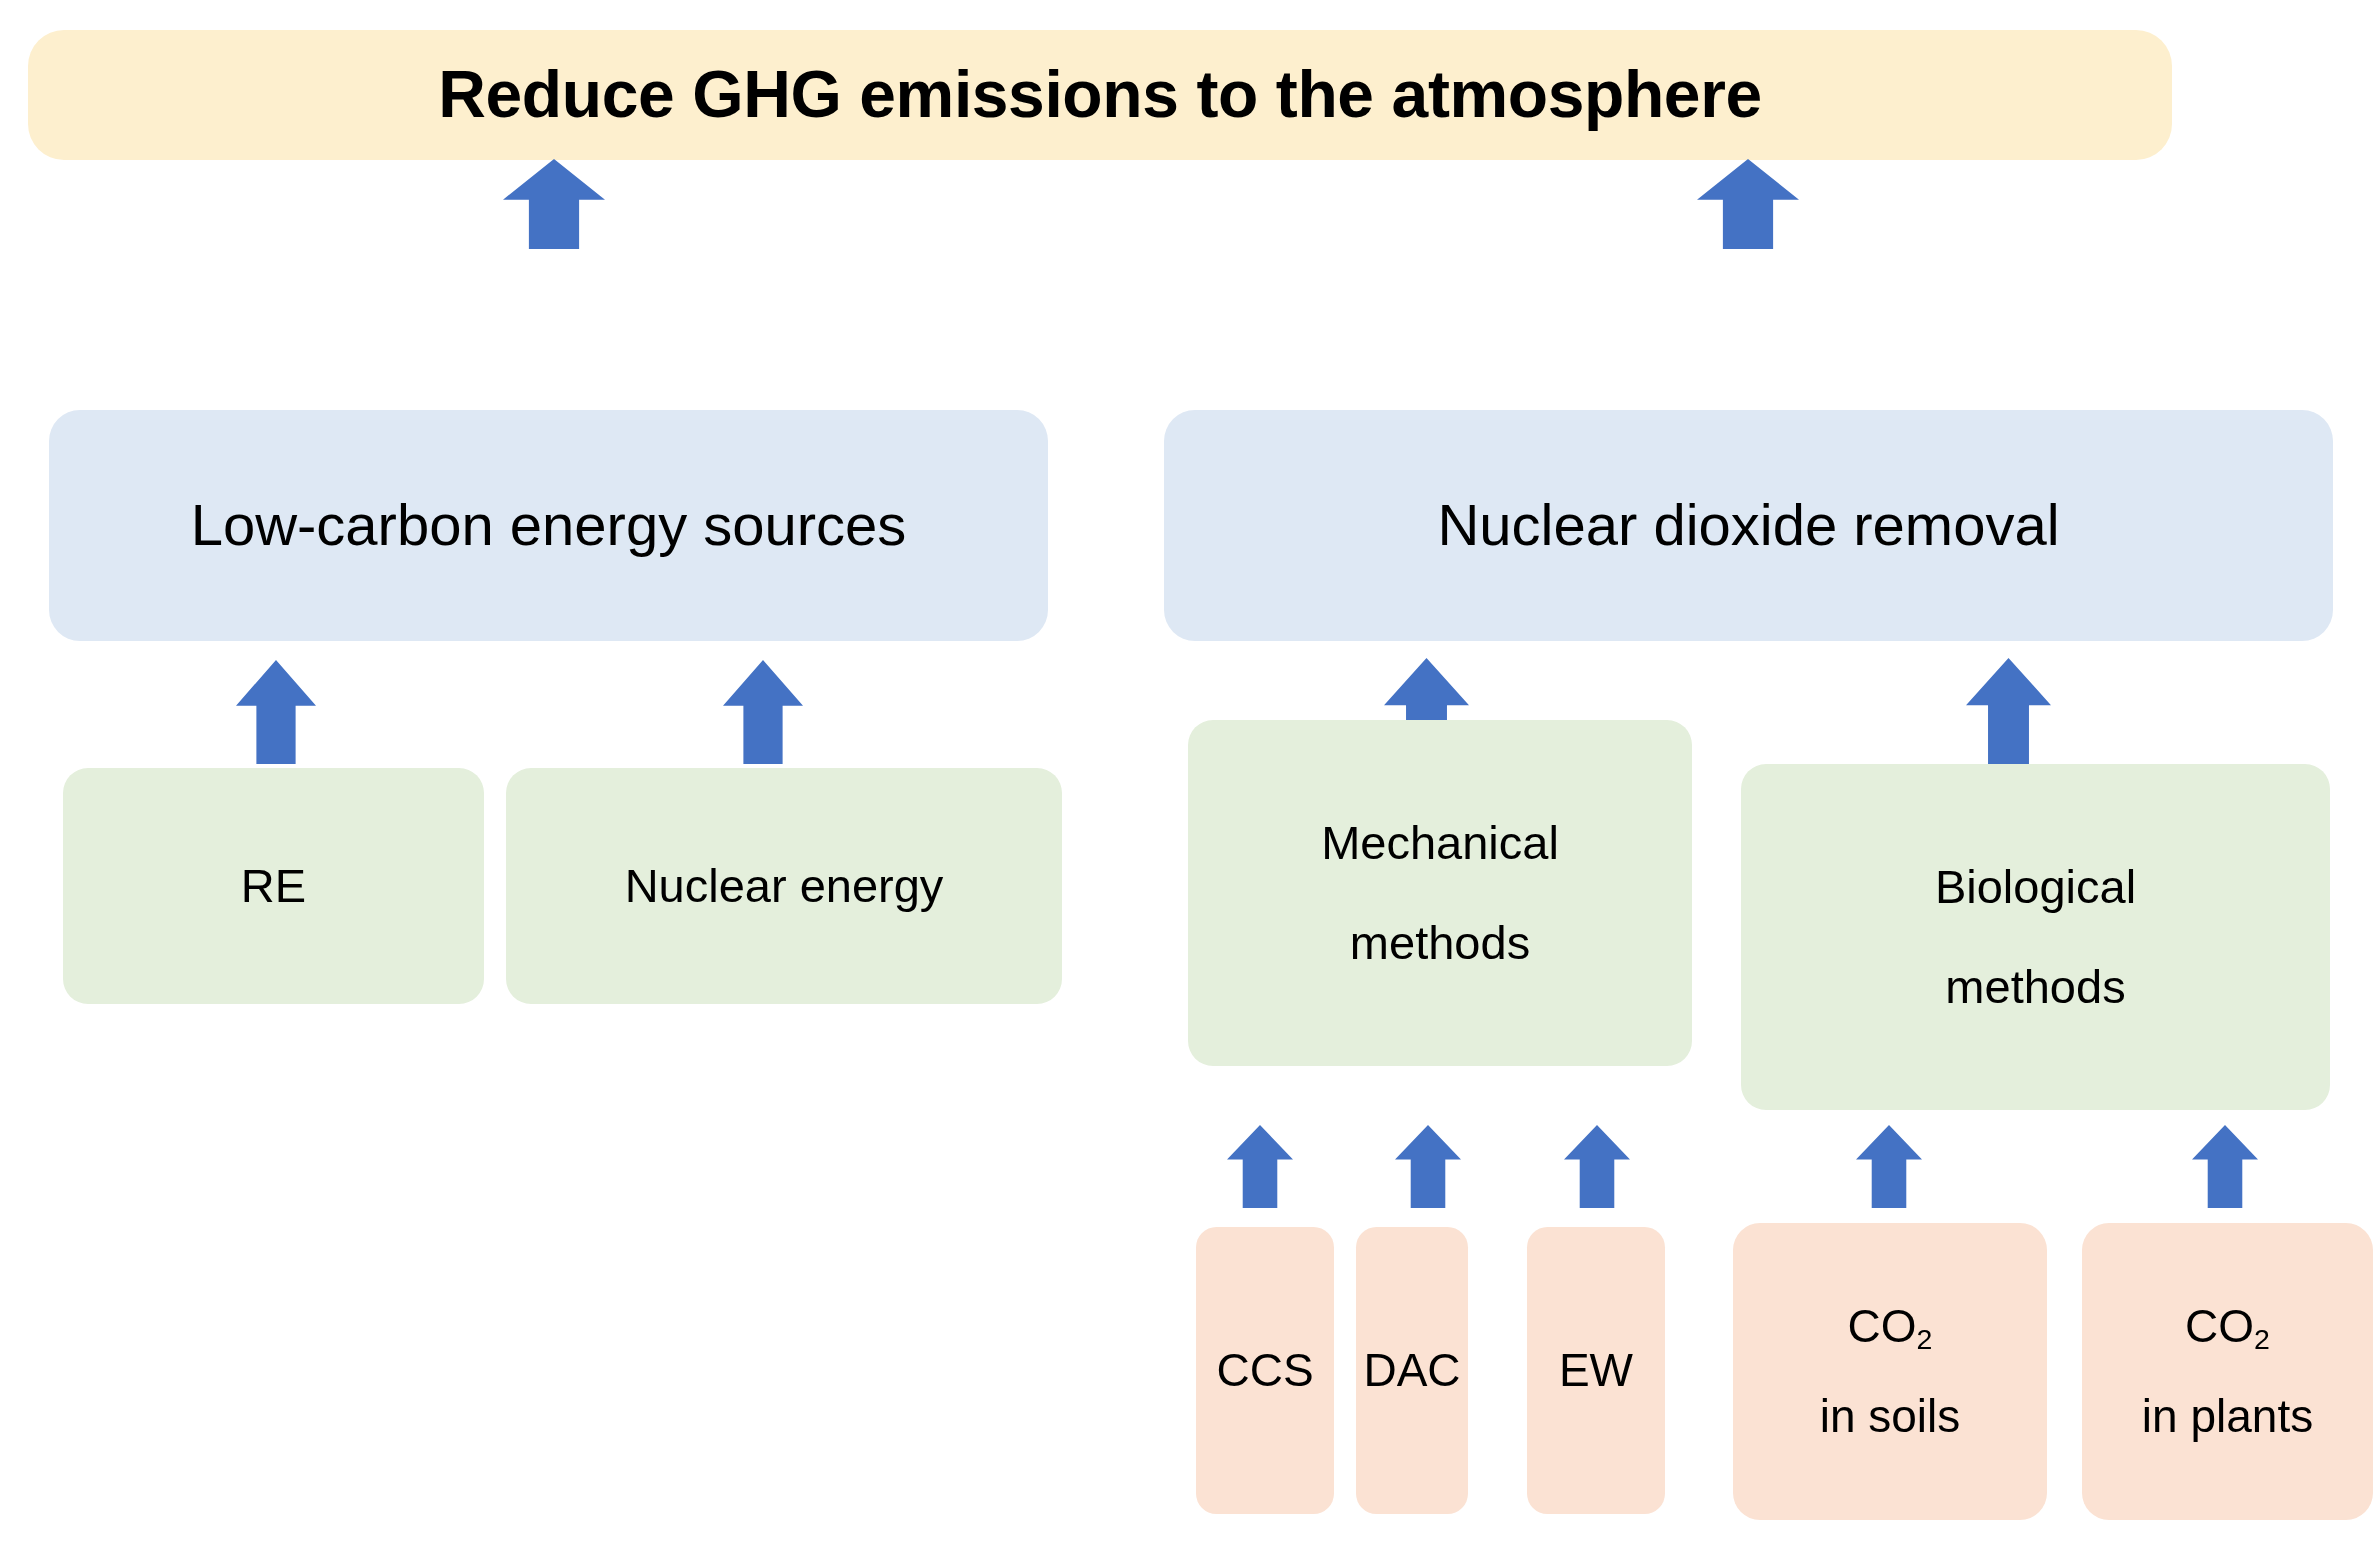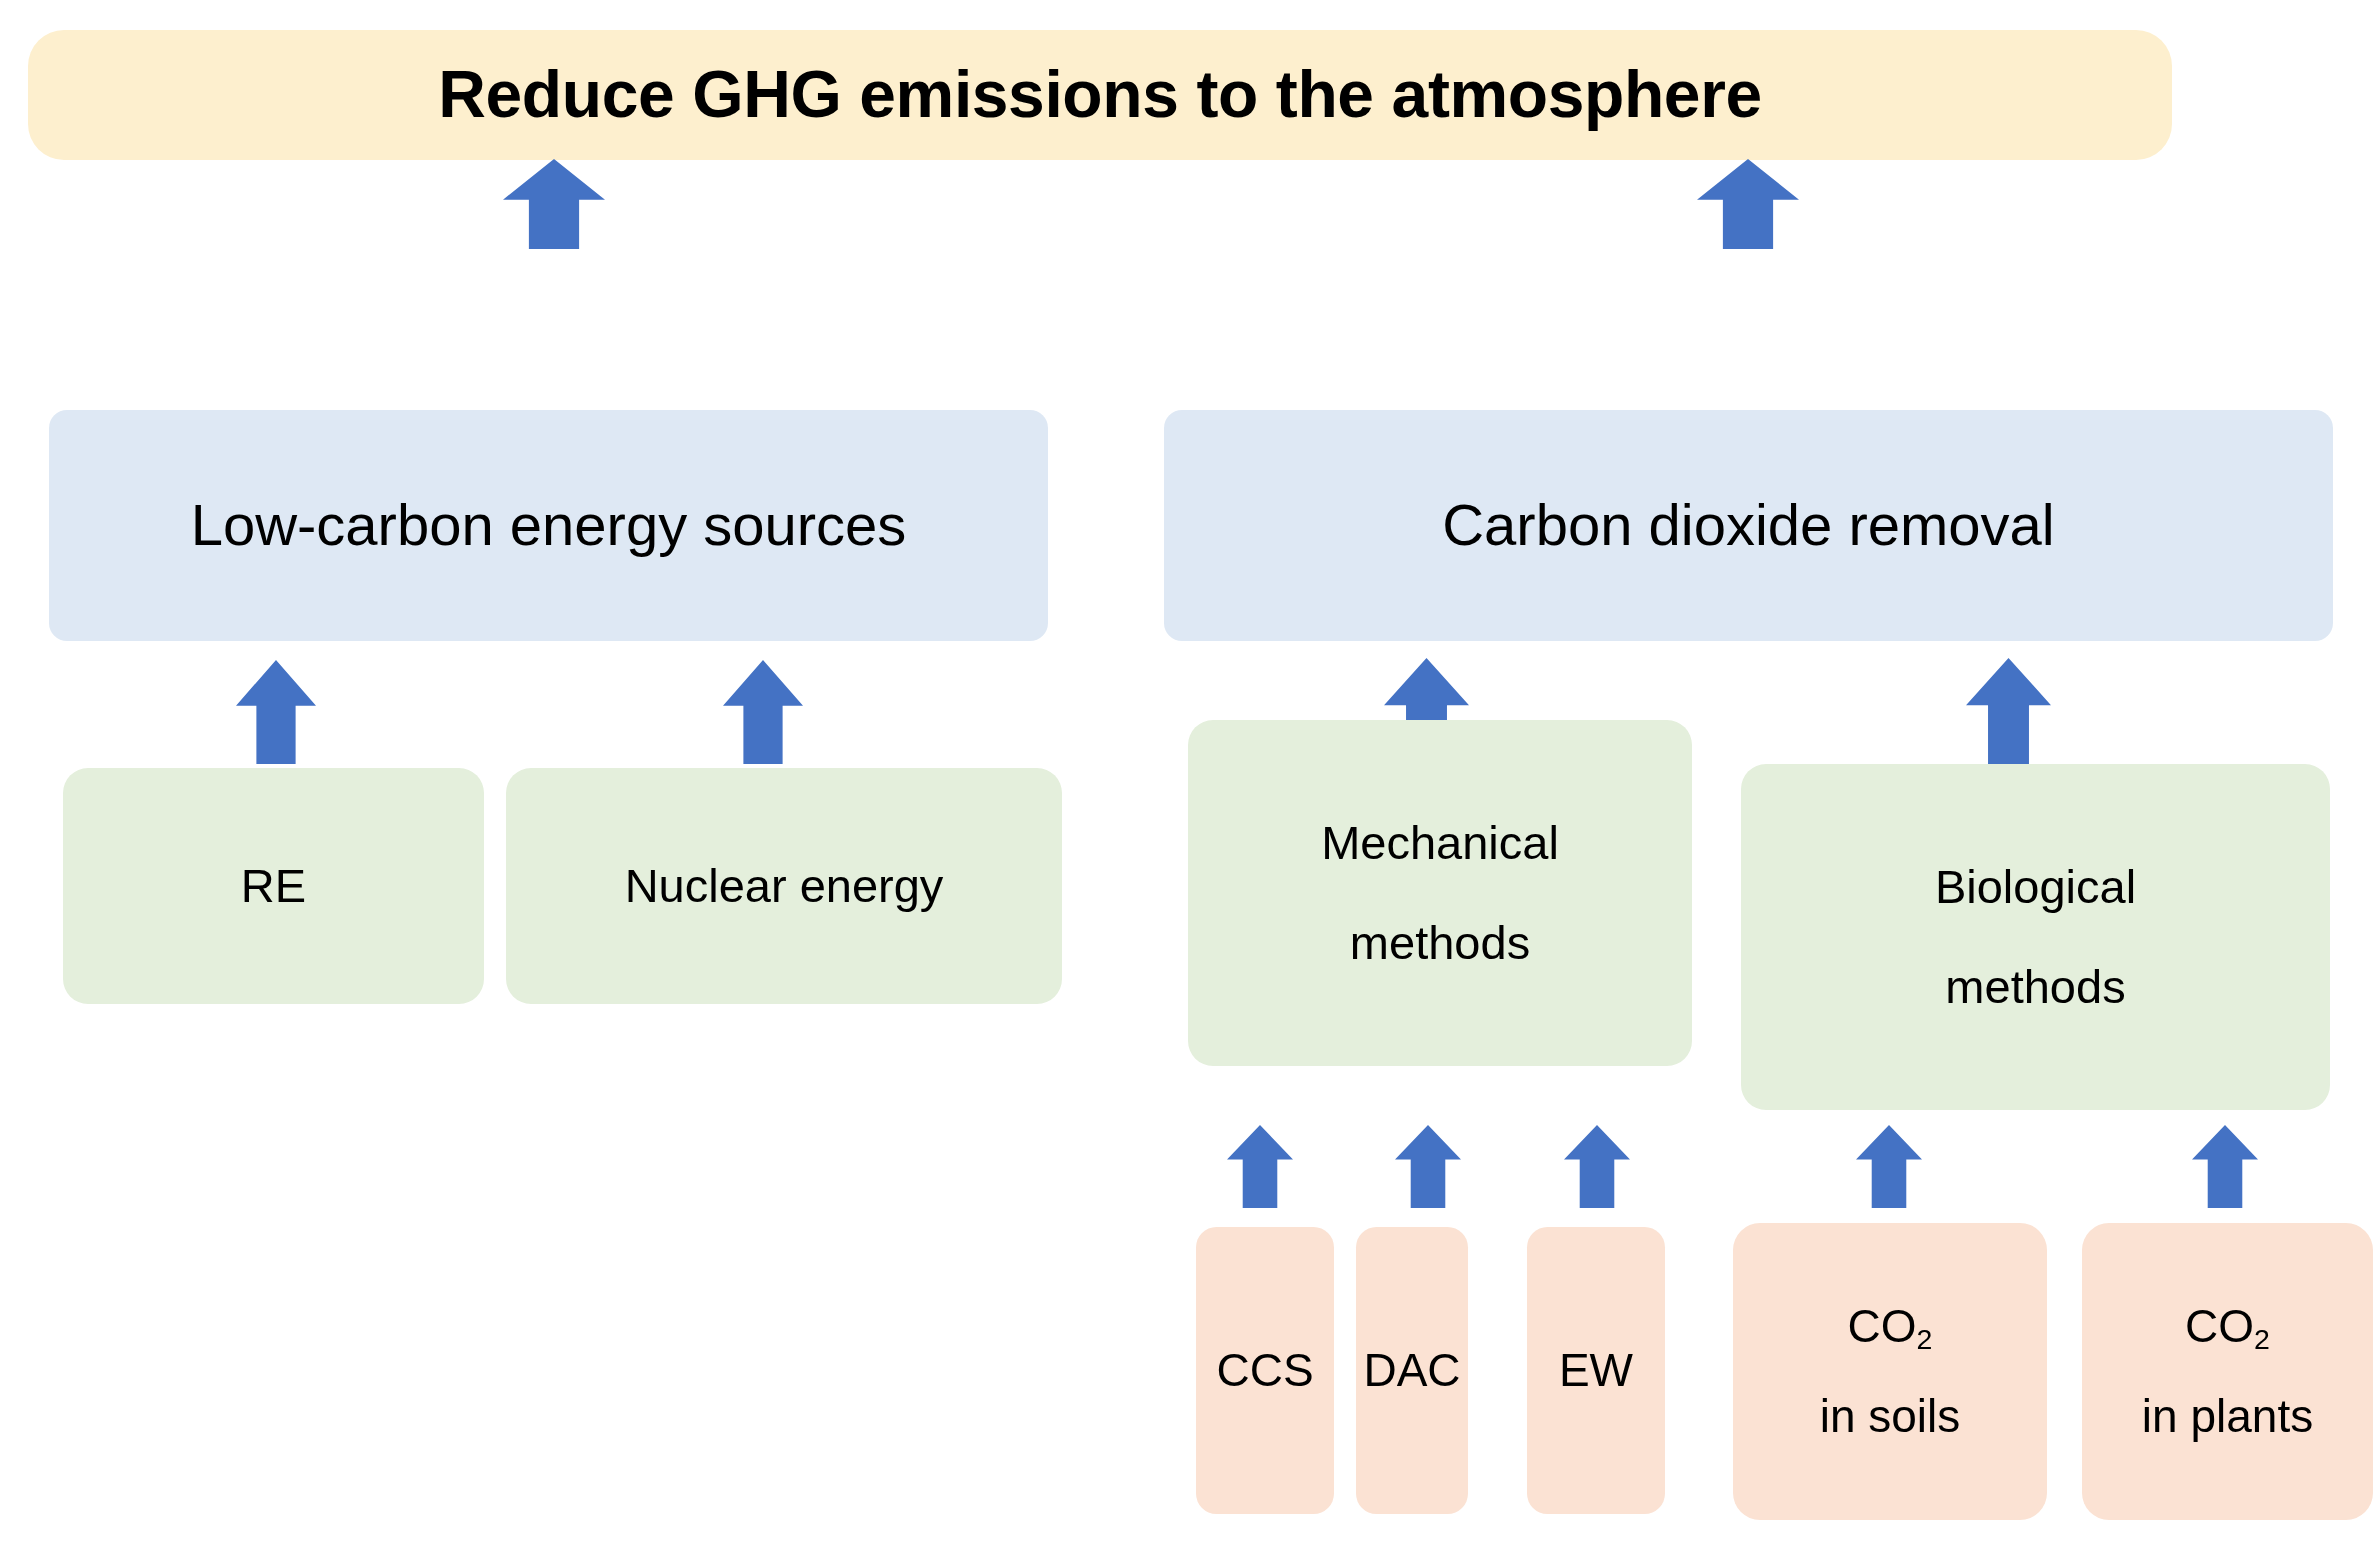--- a/index.html
+++ b/index.html
@@ -36,21 +36,21 @@
   
   .tier-goal {
     background: #FDEFCE;
     border-radius: 36px;
     font-size: 66px;
     font-weight: 700;
     letter-spacing: -0.4px;
   }
   .tier-strategy {
     background: #DEE8F4;
-    border-radius: 18px;
+    border-radius: 31px;
     font-size: 58px;
     font-weight: 400;
   }
   .tier-method {
     background: #E4EFDC;
     border-radius: 25px;
     font-size: 47px;
     font-weight: 400;
   }
   .tier-tech {
@@ -90,21 +90,21 @@
     <svg viewBox="0 0 130 115" preserveAspectRatio="none" aria-hidden="true">
       <polygon points="65,0 130,52 97,52 97,115 33,115 33,52 0,52" fill="#4472C4"></polygon>
     </svg>
   </div>
 
   <div class="node tier-strategy" style="left:49px; top:410px; width:999px; height:231px;">
     <span class="line">Low-carbon energy sources</span>
   </div>
 
   <div class="node tier-strategy" style="left:1164px; top:410px; width:1169px; height:231px;">
-    <span class="line">Carbon dioxide removal</span>
+    <span class="line">Nuclear dioxide removal</span>
   </div>
 
   <div class="arrow" style="left:236px; top:660px; width:80px; height:104px;">
     <svg viewBox="0 0 102 132" preserveAspectRatio="none" aria-hidden="true">
       <polygon points="51,0 102,58 76,58 76,132 26,132 26,58 0,58" fill="#4472C4"></polygon>
     </svg>
   </div>
   <div class="arrow" style="left:723px; top:660px; width:80px; height:104px;">
     <svg viewBox="0 0 102 132" preserveAspectRatio="none" aria-hidden="true">
       <polygon points="51,0 102,58 76,58 76,132 26,132 26,58 0,58" fill="#4472C4"></polygon>

